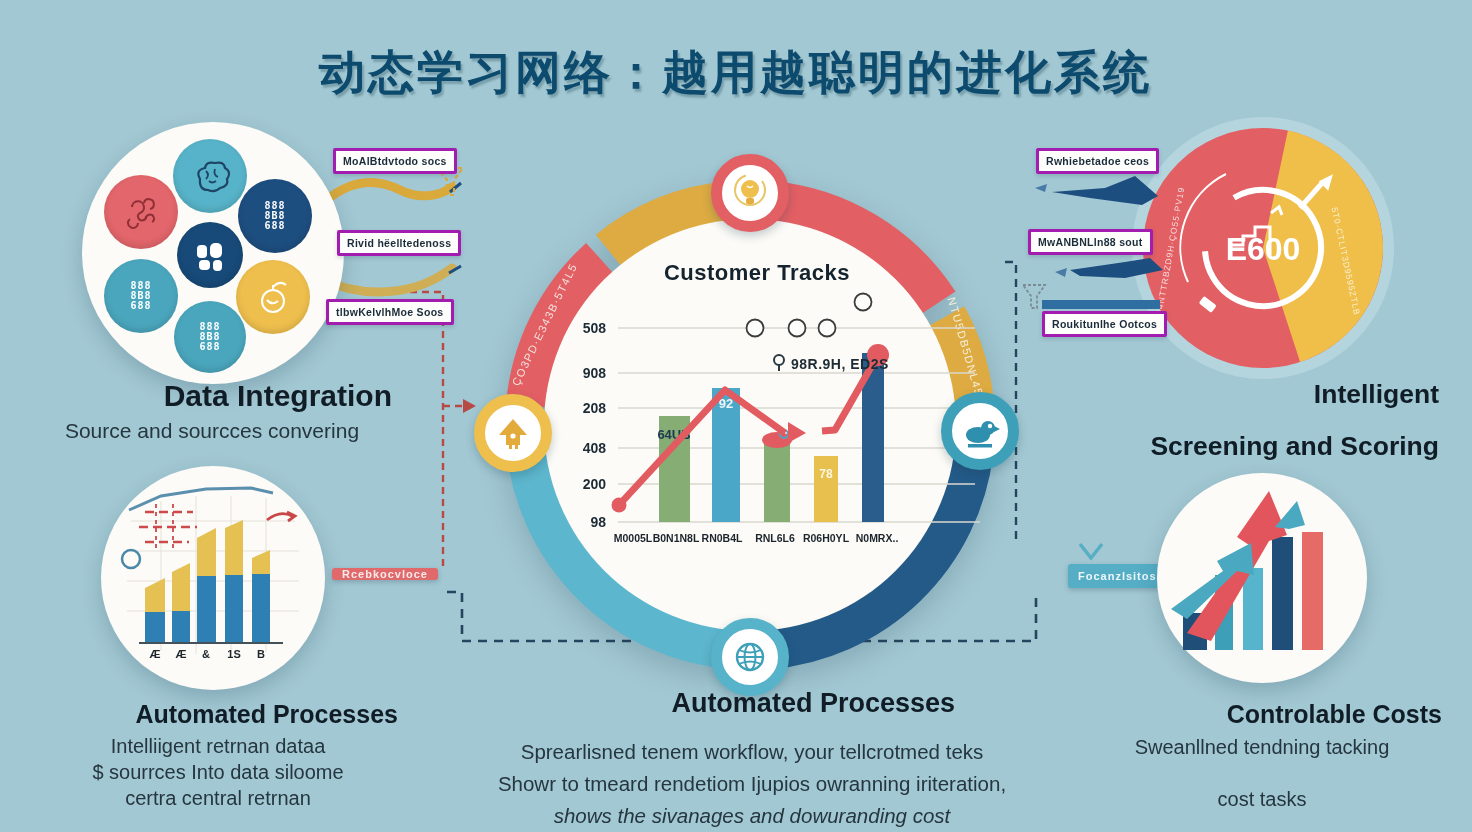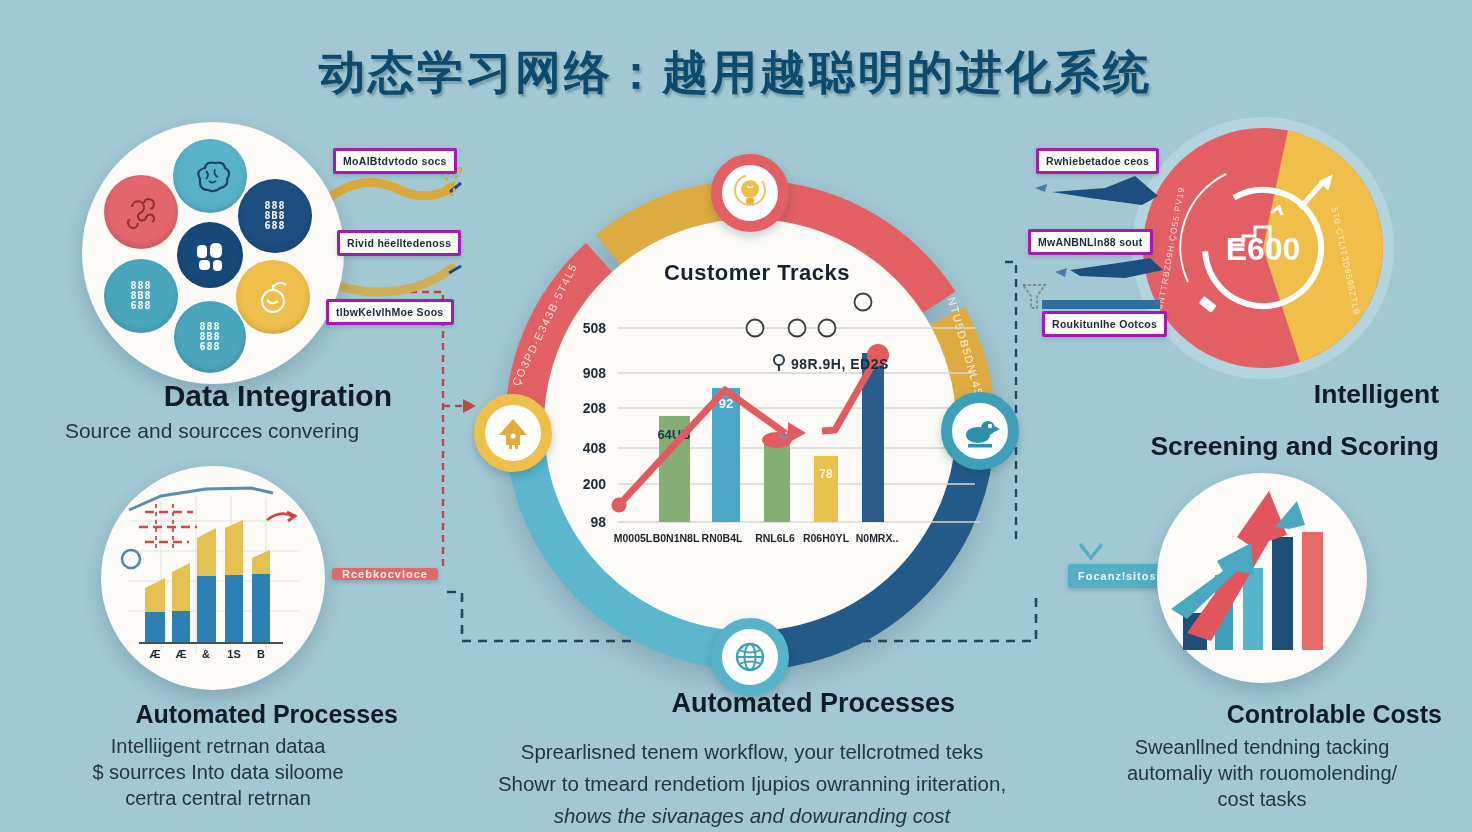--- a/index.html
+++ b/index.html
@@ -316,16 +316,15 @@
       <rect x="115" y="64" width="21" height="113" fill="#1f4e79"></rect>
       <rect x="145" y="59" width="21" height="118" fill="#e66a66"></rect>
       <path d="M30 160 L92 72 L80 64 L112 18 L130 62 L112 68 L54 168 Z" fill="#e2555c"></path>
       <path d="M14 136 L66 98 L60 88 L94 70 L97 102 L80 98 L30 146 Z" fill="#4aa9c0"></path>
       <path d="M118 54 L140 28 L148 52 L132 56 Z" fill="#4aa9c0"></path>
     </svg>
   </div>
 
   <div class="h-big" style="left:1082px;top:700px;width:360px;font-size:25px;">Controlable Costs</div>
   <div class="h-sub" style="left:1072px;top:736px;width:380px;font-size:20px;">Sweanllned tendning tacking</div>
-  <div class="h-sub" style="left:1072px;top:762px;width:380px;font-size:20px;">automaliy with rouomolending/</div>
   <div class="h-sub" style="left:1072px;top:788px;width:380px;font-size:20px;">cost tasks</div>
 
 </div>
 
 </body></html>

